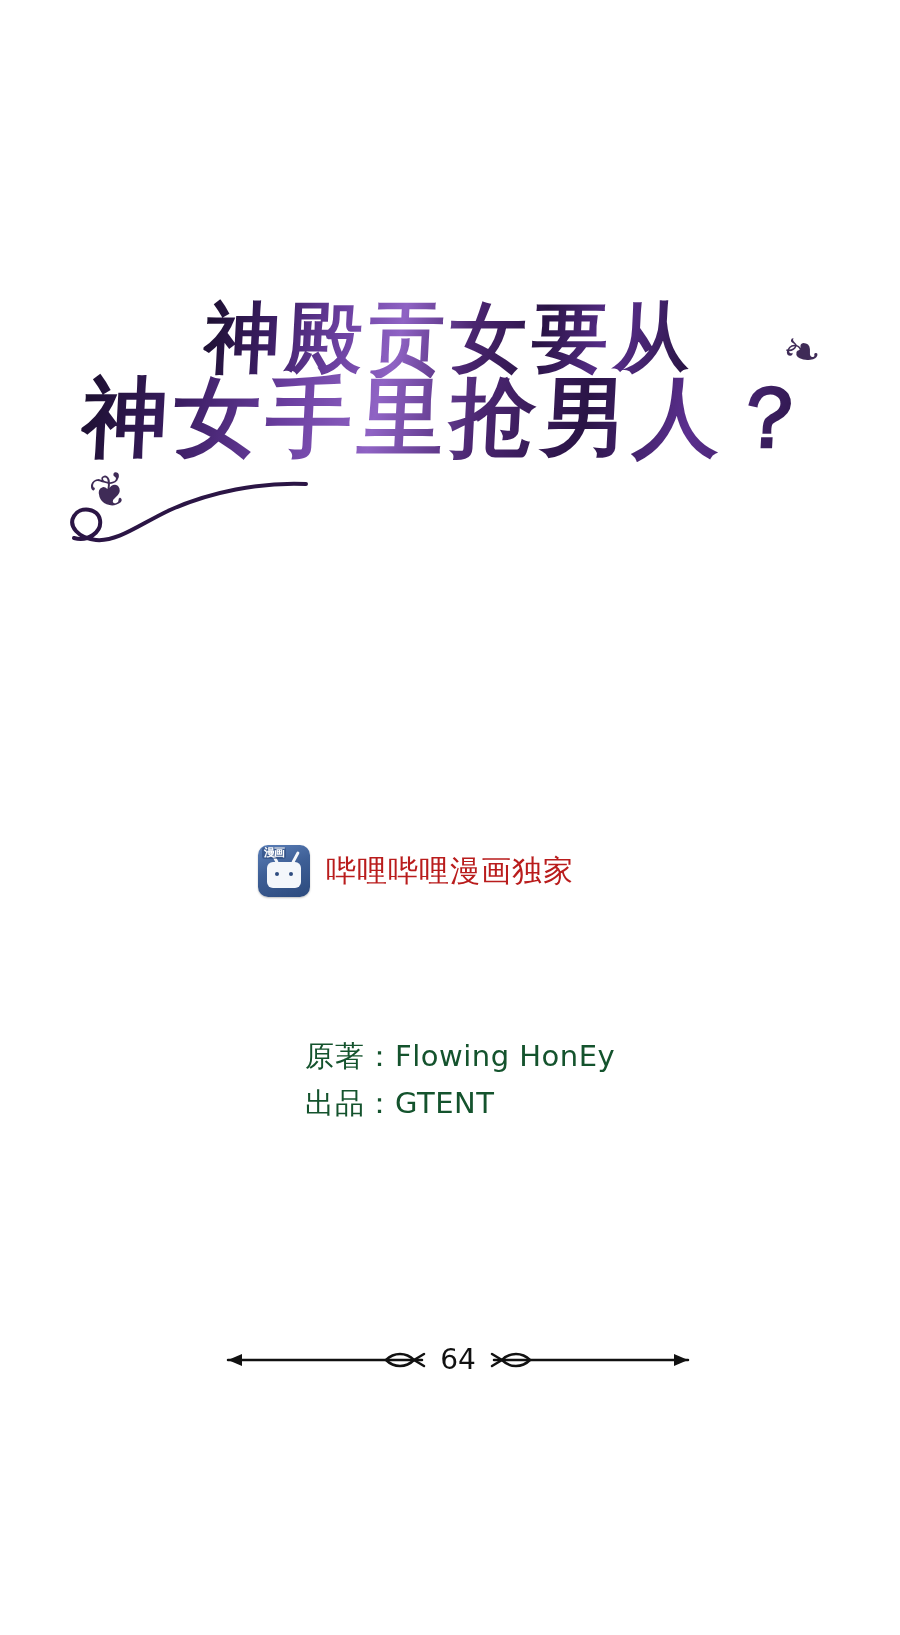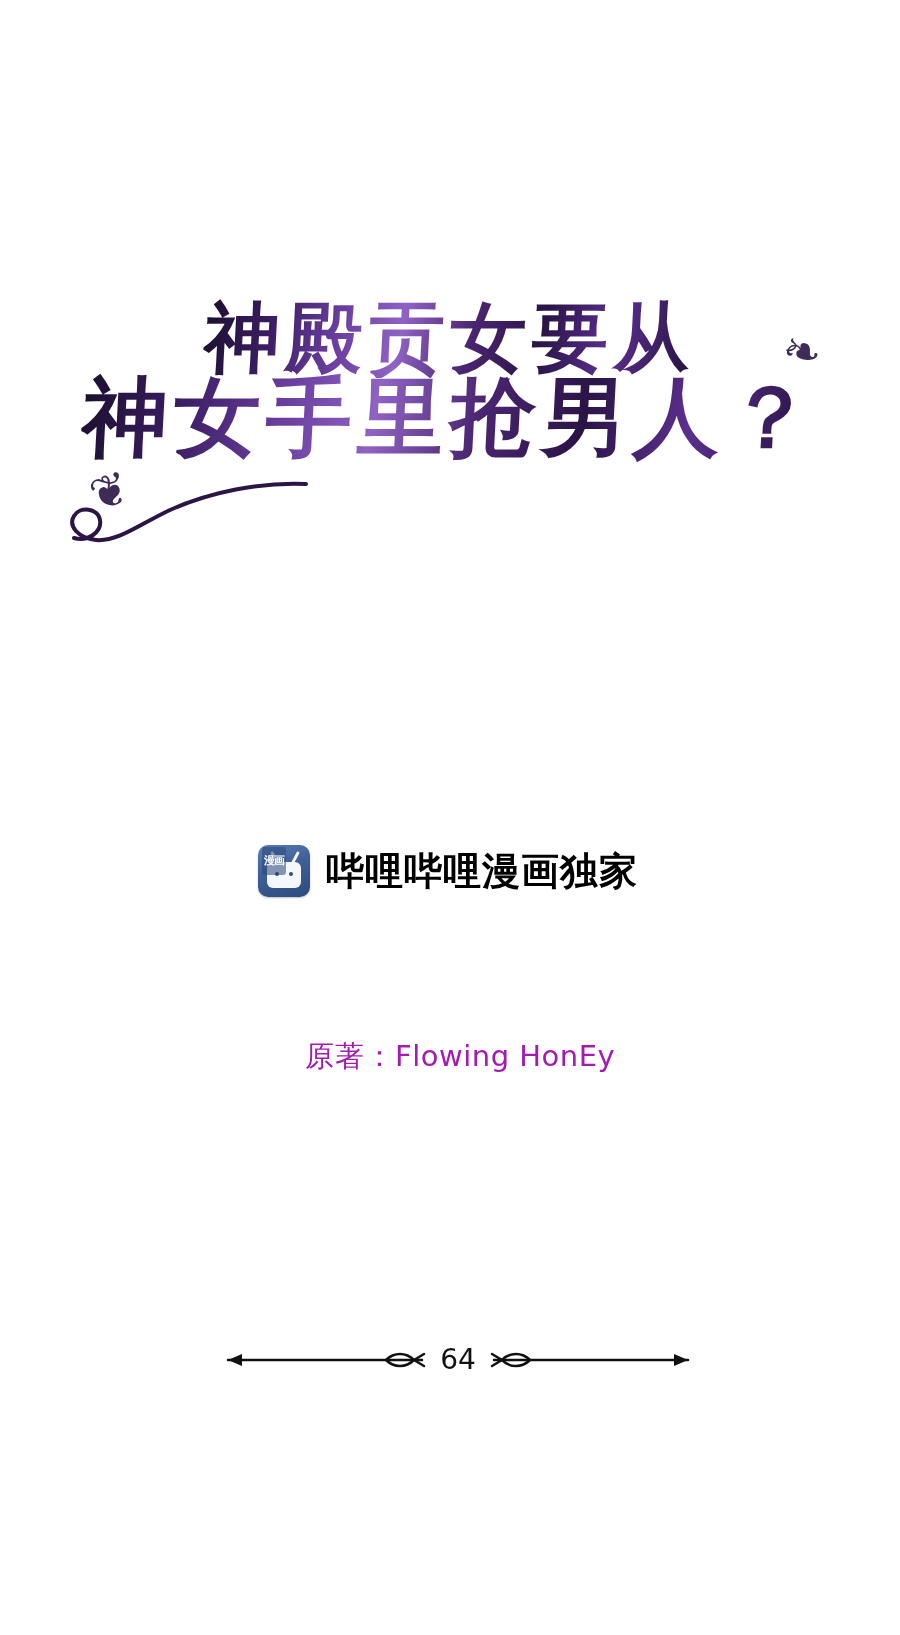--- a/index.html
+++ b/index.html
@@ -129,45 +129,45 @@
   .publisher-logo .logo-tag {
     position: absolute;
     left: 4px;
     top: 2px;
     font-size: 11px;
     line-height: 12px;
     color: #ffffff;
     font-family: "DejaVu Sans", sans-serif;
     font-weight: bold;
     background: rgba(40,70,120,.55);
-    padding: 8px 2px;
+    padding: 0 2px;
     border-radius: 3px;
     letter-spacing: -1px;
   }
   .publisher-name {
-    font-size: 38px;
-    font-weight: bold;
+    font-size: 30px;
+    font-weight: normal;
     letter-spacing: 1px;
-    color: #000000;
+    color: #b91c1c;
     font-family: "DejaVu Sans", sans-serif;
   }
 
   
   .credits {
     position: absolute;
     left: 305px;
     top: 1035px;
     display: flex;
     flex-direction: column;
     gap: 5px;
   }
   .credit-line {
     font-size: 29px;
     line-height: 42px;
-    color: #a21caf;
+    color: #14532d;
     font-family: "DejaVu Sans", sans-serif;
     white-space: nowrap;
   }
   .credit-label { letter-spacing: 1px; }
   .credit-value { letter-spacing: .5px; }
 
   
   .page-rule {
     position: absolute;
     left: 8px;
@@ -211,20 +211,23 @@
     <div class="eye-l"></div>
     <div class="eye-r"></div>
     <div class="logo-tag">漫画</div>
   </div>
   <div class="publisher-name">哔哩哔哩漫画独家</div>
 </div>
 
 <div class="credits">
   <div class="credit-line">
     <span class="credit-label">原著：</span><span class="credit-value">Flowing HonEy</span>
+  </div>
+  <div class="credit-line">
+    <span class="credit-label">出品：</span><span class="credit-value">GTENT</span>
   </div>
 </div>
 
 <div class="page-rule">
   <svg width="200" height="24" viewBox="0 0 200 24" xmlns="http://www.w3.org/2000/svg">
     <path d="M2 12 L196 12" stroke="#111" stroke-width="2.5" stroke-linecap="round"></path>
     <path d="M2 12 L16 6 L16 18 Z" fill="#111"></path>
     <path d="M160 12 C168 4 180 4 188 12 C180 20 168 20 160 12 Z" fill="none" stroke="#111" stroke-width="2.5"></path>
     <path d="M188 12 L198 6 M188 12 L198 18" stroke="#111" stroke-width="2.5" stroke-linecap="round"></path>
   </svg>

